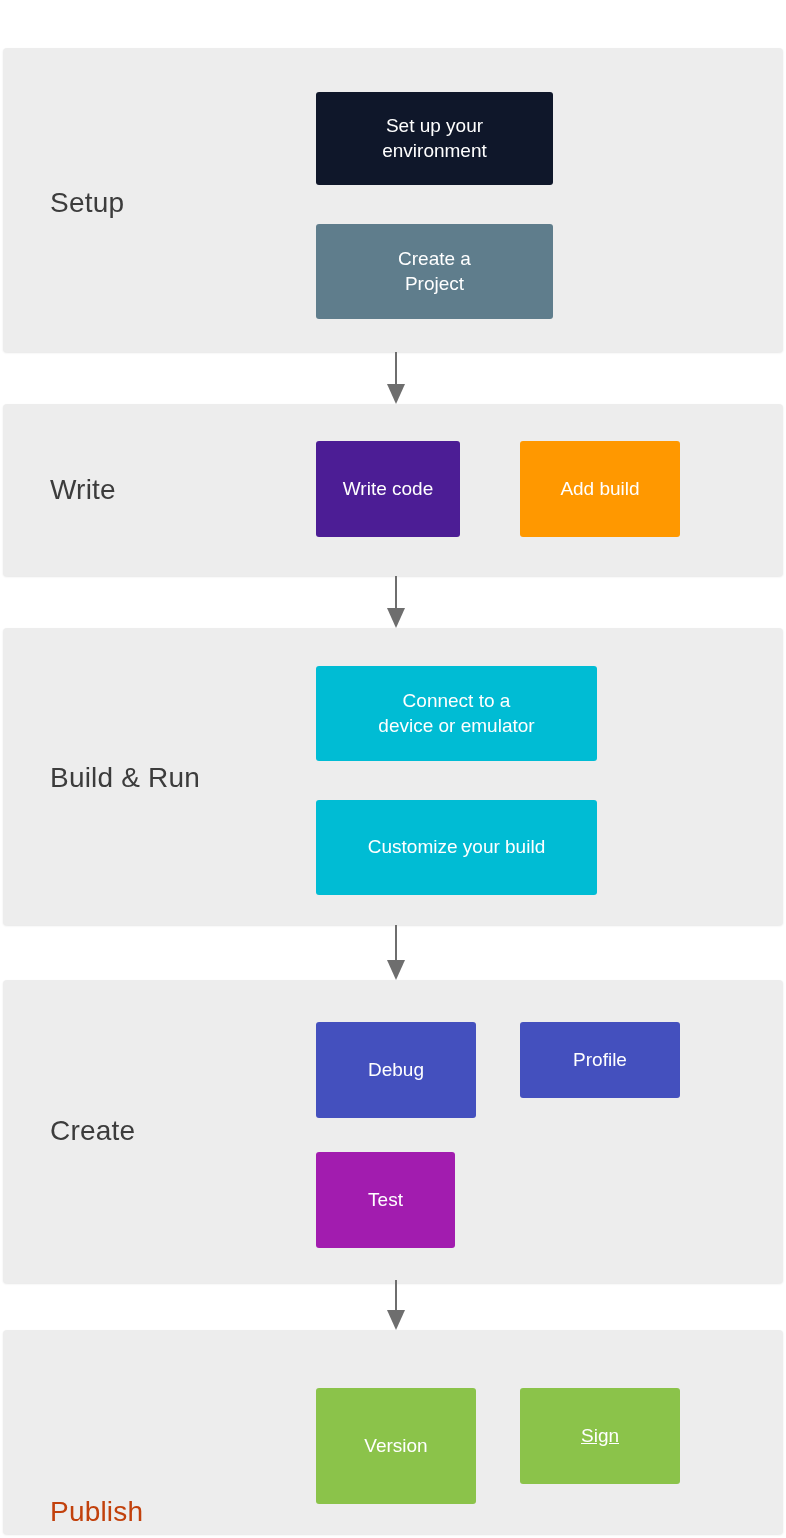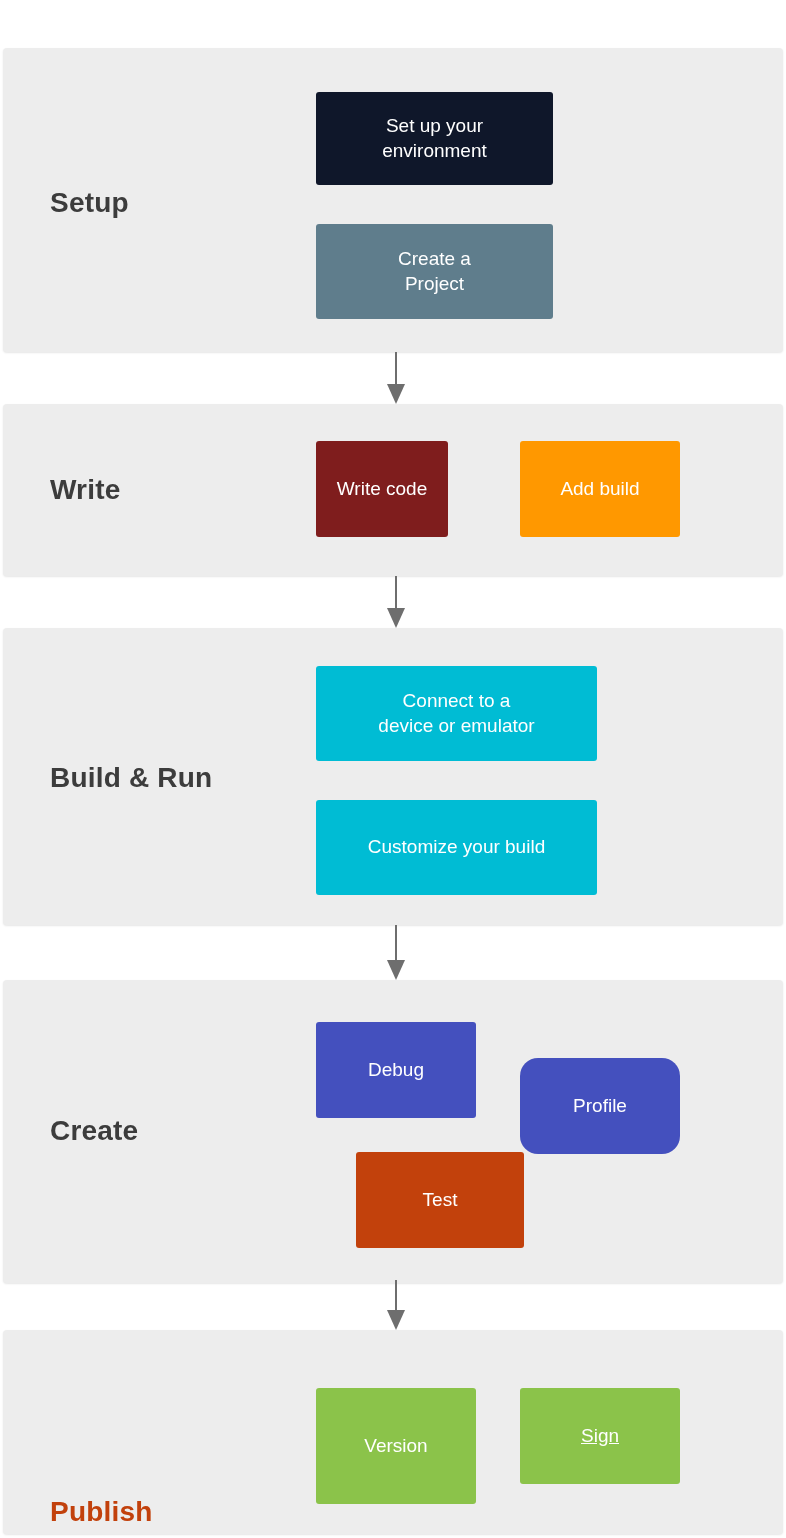--- a/index.html
+++ b/index.html
@@ -31,21 +31,21 @@
     border-radius: 4px;
     box-shadow: 0 1px 2px rgba(0,0,0,0.10);
     box-sizing: border-box;
   }
 
   .stage-label {
     position: absolute;
     left: 50px;
     color: #3c3c3c;
     font-size: 28px;
-    font-weight: 700;
+    font-weight: 400;
     line-height: 1;
     white-space: nowrap;
     letter-spacing: 0.2px;
   }
 
   
   .card {
     position: absolute;
     border-radius: 3px;
     color: #ffffff;
@@ -75,32 +75,32 @@
 
 <div id="flow" style="background: rgb(255, 255, 255);">
     <div class="stage" style="top: 48px; height: 304px; background: rgb(237, 237, 237);"></div>
     <div class="stage-label" style="top: 189px; color: rgb(60, 60, 60);">Setup</div>
     <div class="card" style="left: 316px; top: 92px; width: 237px; height: 93px; background: #0f172a;">Set up your
 environment</div>
     <div class="card" style="left: 316px; top: 224px; width: 237px; height: 95px; background: rgb(95, 125, 140);">Create a
 Project</div>
     <div class="stage" style="top: 404px; height: 172px; background: rgb(237, 237, 237);"></div>
     <div class="stage-label" style="top: 476px; color: rgb(60, 60, 60);">Write</div>
-    <div class="card" style="left: 316px; top: 441px; width: 132px; height: 96px; background: #7f1d1d;">Write code</div>
+    <div class="card" style="left: 316px; top: 441px; width: 144px; height: 96px; background: #4c1d95;">Write code</div>
     <div class="card" style="left: 520px; top: 441px; width: 160px; height: 96px; background: rgb(255, 152, 0);">Add build</div>
     <div class="stage" style="top: 628px; height: 297px; background: rgb(237, 237, 237);"></div>
     <div class="stage-label" style="top: 764px; color: rgb(60, 60, 60);">Build &amp; Run</div>
     <div class="card" style="left: 316px; top: 666px; width: 281px; height: 95px; background: rgb(0, 188, 212);">Connect to a
 device or emulator</div>
     <div class="card" style="left: 316px; top: 800px; width: 281px; height: 95px; background: rgb(0, 188, 212);">Customize your build</div>
     <div class="stage" style="top: 980px; height: 303px; background: rgb(237, 237, 237);"></div>
     <div class="stage-label" style="top: 1117px; color: rgb(60, 60, 60);">Create</div>
     <div class="card" style="left: 316px; top: 1022px; width: 160px; height: 96px; background: rgb(68, 80, 190);">Debug</div>
-    <div class="card" style="left: 520px; top: 1058px; width: 160px; height: 96px; background: rgb(68, 80, 190); border-radius: 18px;">Profile</div>
-    <div class="card" style="left: 316px; top: 1152px; width: 168px; height: 96px; background: #c2410c; margin-left: 40px;">Test</div>
+    <div class="card" style="left: 520px; top: 1022px; width: 160px; height: 76px; background: rgb(68, 80, 190);">Profile</div>
+    <div class="card" style="left: 316px; top: 1152px; width: 139px; height: 96px; background: #a21caf;">Test</div>
     <div class="stage" style="top: 1330px; height: 204px; background: rgb(237, 237, 237);"></div>
     <div class="stage-label" style="top: 1498px; color: #c2410c;">Publish</div>
     <div class="card" style="left: 316px; top: 1388px; width: 160px; height: 116px; background: rgb(139, 195, 74);">Version</div>
     <div class="card" style="left: 520px; top: 1388px; width: 160px; height: 96px; background: rgb(139, 195, 74); text-decoration: underline;">Sign</div>
     <div class="arrow" style="top: 352px; height: 52px;">
       <svg width="26" height="52" viewBox="0 0 26 52">
         <line x1="13" y1="0" x2="13" y2="32" stroke="#6e6e6e" stroke-width="2"></line>
         <polygon points="4,32 22,32 13,52" fill="#6e6e6e"></polygon>
       </svg>
     </div>

